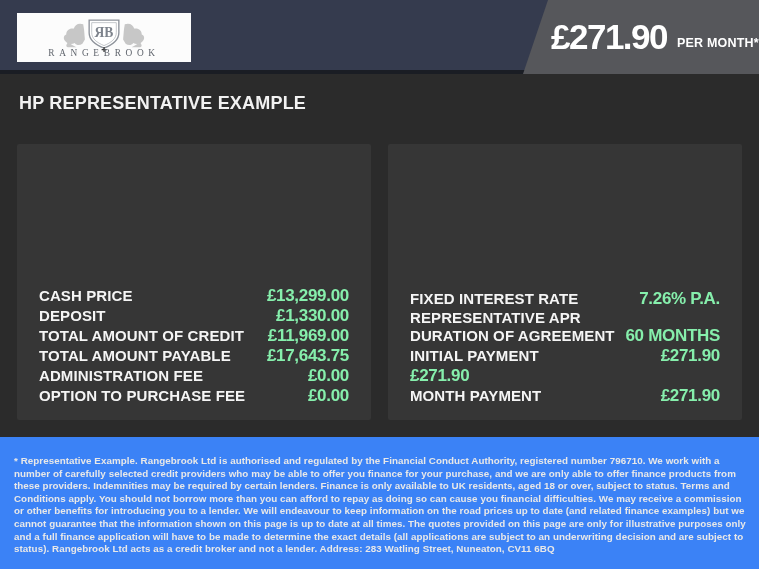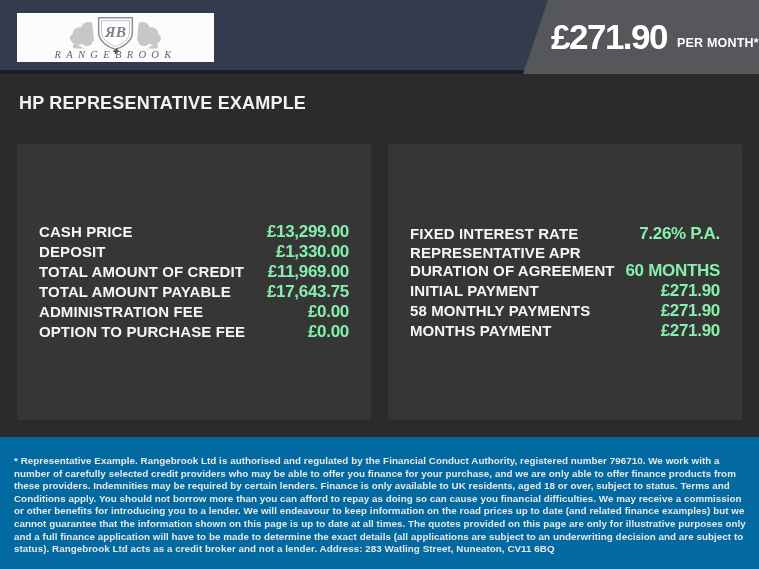--- a/index.html
+++ b/index.html
@@ -13,23 +13,23 @@
   
   .header {
     position: relative;
     height: 74px;
     background: #353b4e;
     border-bottom: 4px solid #1a1d24;
   }
   .logo-box {
     position: absolute;
     left: 17px; top: 13px;
-    width: 197px; height: 49px;
+    width: 174px; height: 49px;
     background: #fcfcfc;
-    display: flex; align-items: center; justify-content: center; font-style: italic;
+    display: flex; align-items: center; justify-content: center;
   }
   .price-tag {
     position: absolute;
     right: 0; top: 0;
     height: 74px; width: 236px;
     background: #56575b;
     clip-path: polygon(25px 0, 100% 0, 100% 100%, 0 100%);
     display: flex; align-items: center;
     padding-left: 28px;
   }
@@ -65,21 +65,21 @@
     display: flex;
     gap: 17px;
   }
   .panel {
     flex: 1;
     background: #363636;
     border-radius: 2px;
     padding: 14px 22px;
     display: flex;
     flex-direction: column;
-    justify-content: center;
+    justify-content: flex-end;
   }
   .frow {
     display: flex;
     justify-content: space-between;
     align-items: baseline;
   }
   .frow .flabel {
     color: #f5f5f5;
     font-size: 15px;
     font-weight: bold;
@@ -91,21 +91,21 @@
     font-size: 17px;
     font-weight: 600;
     letter-spacing: -0.3px;
     white-space: nowrap;
   }
 
   
   .footer-band {
     position: absolute;
     left: 0; right: 0; top: 437px; bottom: 0;
-    background: #0369a1;
+    background: #3b82f6;
   }
   .footnote {
     position: absolute;
     left: 14px; right: 13px; top: 18px;
     color: #e8e8e8;
     font-size: 9.8px;
     font-weight: 600;
     line-height: 12.6px;
     letter-spacing: 0.05px;
   }
@@ -197,26 +197,25 @@
         <span class="flabel">DURATION OF AGREEMENT</span>
         <span class="fvalue">60 MONTHS</span>
       </div>
 
       <div class="frow">
         <span class="flabel">INITIAL PAYMENT</span>
         <span class="fvalue">£271.90</span>
       </div>
 
       <div class="frow">
-        <span class="flabel">58 MONTHLY PAYMENTS</span>
         <span class="fvalue">£271.90</span>
       </div>
 
       <div class="frow">
-        <span class="flabel">MONTHS PAYMENT</span>
+        <span class="flabel">MONTH PAYMENT</span>
         <span class="fvalue">£271.90</span>
       </div>
     </div>
 </div>
 
 <div class="footer-band">
   <div class="footnote">* Representative Example. Rangebrook Ltd is authorised and regulated by the Financial Conduct Authority, registered number 796710. We work with a number of carefully selected credit providers who may be able to offer you finance for your purchase, and we are only able to offer finance products from these providers. Indemnities may be required by certain lenders. Finance is only available to UK residents, aged 18 or over, subject to status. Terms and Conditions apply. You should not borrow more than you can afford to repay as doing so can cause you financial difficulties. We may receive a commission or other benefits for introducing you to a lender. We will endeavour to keep information on the road prices up to date (and related finance examples) but we cannot guarantee that the information shown on this page is up to date at all times. The quotes provided on this page are only for illustrative purposes only and a full finance application will have to be made to determine the exact details (all applications are subject to an underwriting decision and are subject to status). Rangebrook Ltd acts as a credit broker and not a lender. Address: 283 Watling Street, Nuneaton, CV11 6BQ</div>
 </div>
 
 </body></html>

